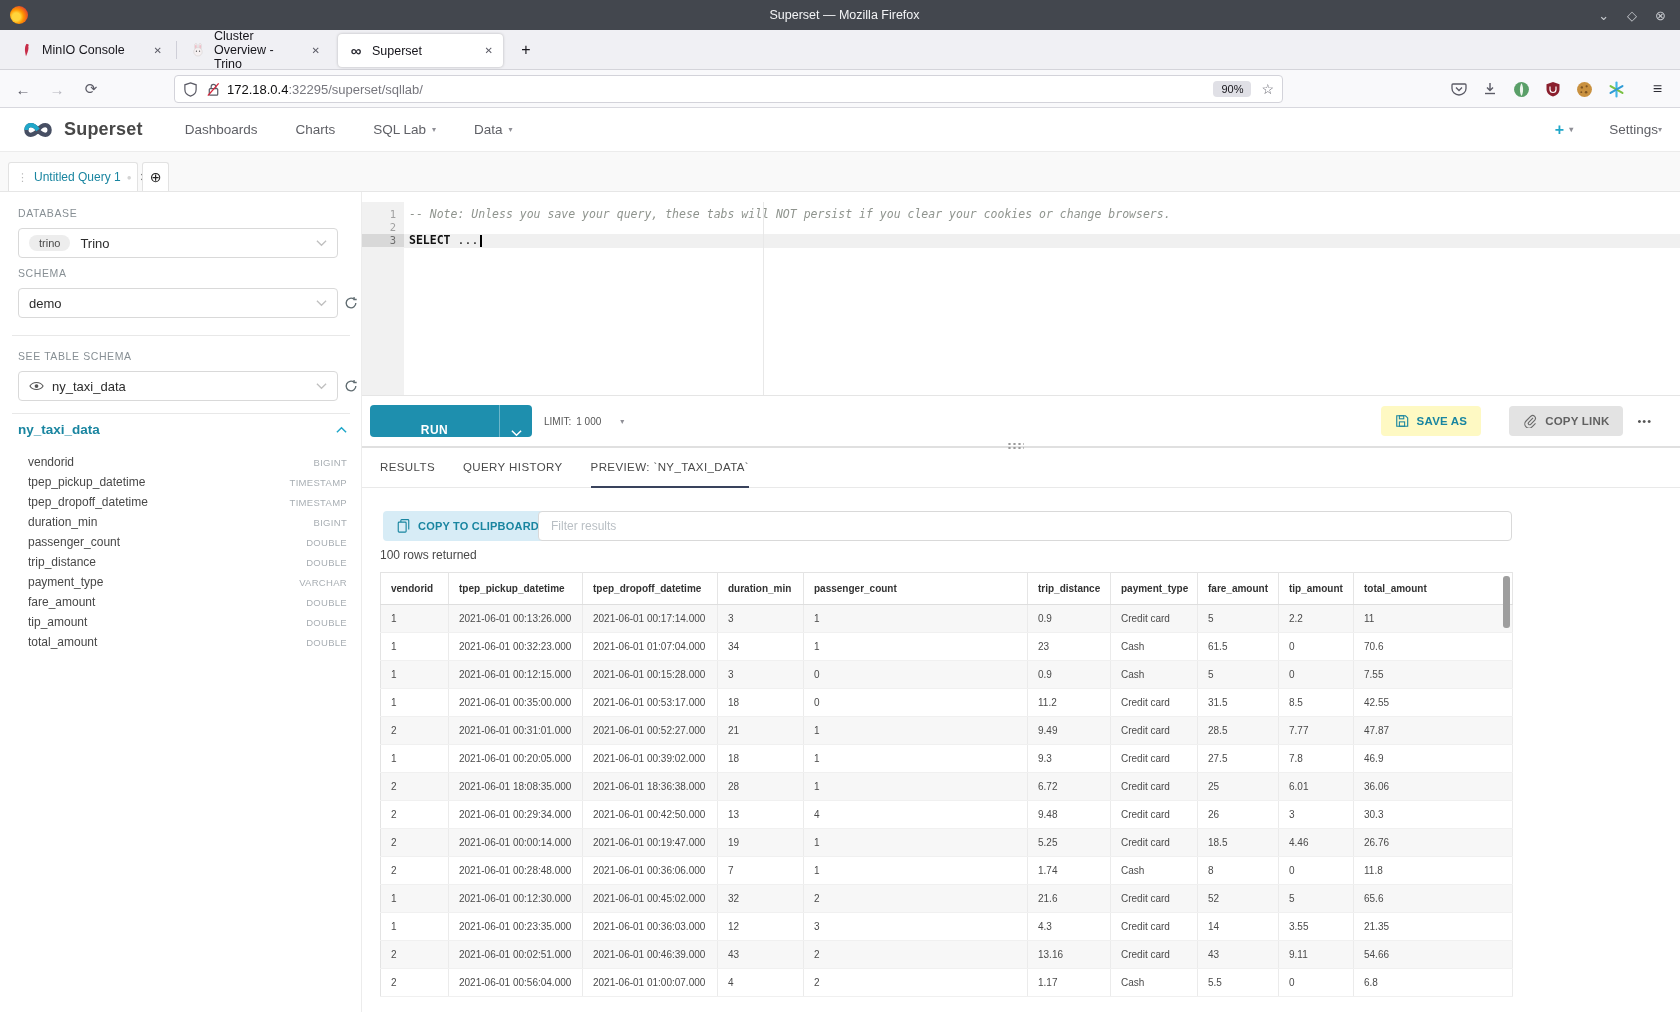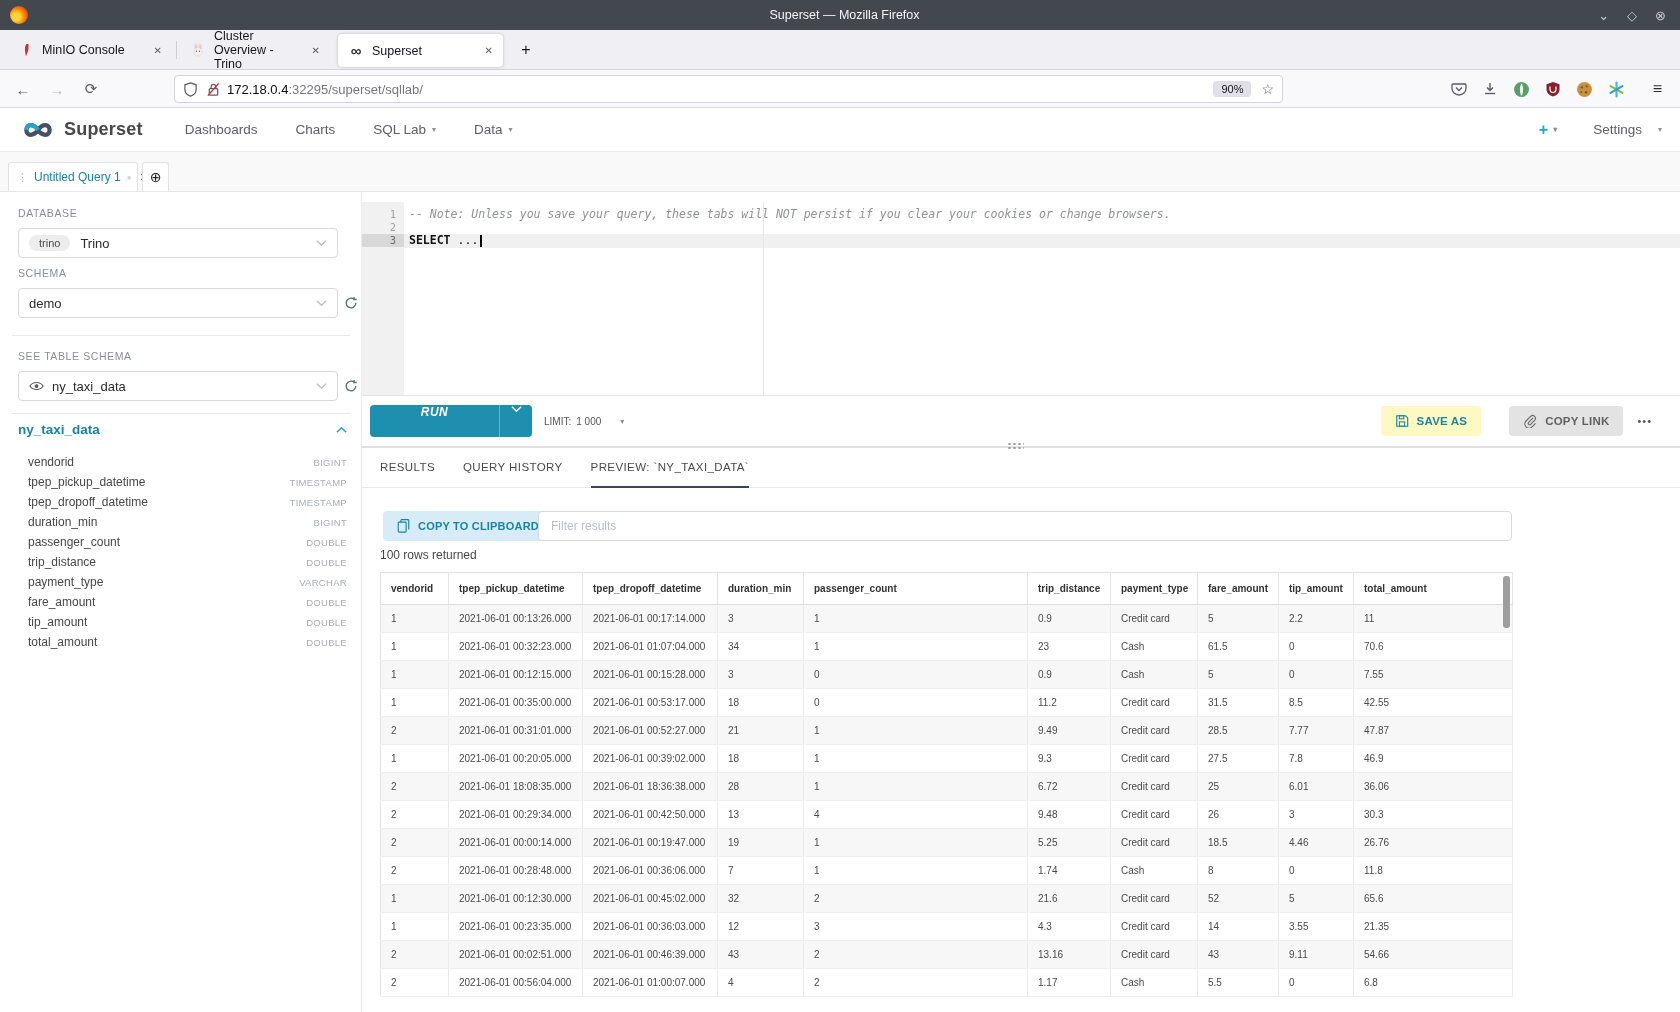--- a/index.html
+++ b/index.html
@@ -38,21 +38,21 @@
   .hamb { position:absolute; right:18px; top:10px; font-size:16px; color:#2b2b33; font-weight:bold; }
 
   
   .ssheader { left:0; top:108px; width:1680px; height:44px; background:#fff; border-bottom:1px solid #ececec; display:flex; align-items:center; padding:0 18px 0 20px; }
   .brand { font-size:18px; font-weight:bold; color:#484848; margin-left:8px; letter-spacing:.2px; }
   .ssnav { display:flex; gap:38px; margin-left:42px; }
   .nav-item { font-size:13.5px; color:#5f6066; display:flex; align-items:center; gap:6px; }
   .caret { font-size:8px; color:#8f8f96; }
   .hdr-right { margin-left:auto; display:flex; align-items:center; gap:36px; }
   .plusbtn { color:#20A7C9; font-size:16px; font-weight:bold; display:flex; align-items:center; gap:5px; }
-  .settings { font-size:13.5px; color:#5f6066; display:flex; align-items:center; gap:16px; }
+  .settings { font-size:13.5px; color:#5f6066; display:flex; align-items:center; gap:0; }
 
   
   .qtabrow { left:0; top:152px; width:1680px; height:40px; background:#f9f9f9; border-bottom:1px solid #e6e6e6; }
   .qtab { position:absolute; left:8px; bottom:0; height:29px; width:130px; background:#fff; border:1px solid #e2e2e2; border-bottom:none; border-radius:3px 3px 0 0; display:flex; align-items:center; padding:0 8px; gap:6px; }
   .qtab .kebab { color:#b8b8b8; font-size:11px; }
   .qtab .qtitle { color:#1985A0; font-size:12px; white-space:nowrap; }
   .qtab .udot { color:#d4d4d4; font-size:8px; }
   .qtab .qclose { color:#6e6e6e; font-size:11px; margin-left:2px; }
   .qaddbox { position:absolute; left:142px; bottom:0; height:29px; width:27px; background:#fff; border:1px solid #e2e2e2; border-bottom:none; border-radius:3px 3px 0 0; display:flex; align-items:center; justify-content:center; font-size:14px; color:#222; }
 
@@ -80,21 +80,21 @@
   .activeline { position:absolute; left:42px; right:0; height:14px; background:#f0f0f0; }
   .codeline { position:absolute; left:47px; font-family:"DejaVu Sans Mono", monospace; font-size:11.5px; white-space:nowrap; line-height:13px; }
   .comment { color:#8f948e; font-style:italic; }
   .kw { font-weight:bold; color:#111; }
   .sqlrest { color:#111; margin-left:7px; }
   .cursorbar { display:inline-block; width:2px; height:12px; background:#000; vertical-align:middle; margin-left:2px; }
   .printmargin { position:absolute; left:401px; top:0; bottom:0; width:1px; background:#e8e8e8; }
 
   
   .runrow { left:362px; top:396px; width:1318px; height:50px; background:#fff; display:flex; align-items:center; padding:0 28px 0 8px; }
-  .runbtn { width:162px; height:32px; background:#1E8FAE; border-radius:4px; display:flex; align-items:flex-start; overflow:hidden;font-style:italic; }
+  .runbtn { width:162px; height:32px; background:#1E8FAE; border-radius:4px; display:flex; align-items:flex-end; overflow:hidden; }
   .runlabel { flex:1; text-align:center; color:#fff; font-size:12px; font-weight:bold; letter-spacing:.5px; }
   .runsep { width:1px; height:32px; background:rgba(255,255,255,.35); }
   .runcaret { width:32px; display:flex; align-items:center; justify-content:center; }
   .limit { display:flex; align-items:center; margin-left:12px; gap:5px; }
   .limitlabel, .limitval { font-size:10px; color:#565656; }
   .limitcaret { font-size:8px; color:#8f8f96; margin-left:14px; }
   .rightbtns { margin-left:auto; display:flex; align-items:center; }
   .softbtn { height:30px; border-radius:4px; display:flex; align-items:center; gap:8px; padding:0 14px; font-size:11.5px; font-weight:bold; letter-spacing:.2px; }
   .saveas { background:#fef9c3; color:#1985A0; }
   .copylink { background:#e3e3e3; color:#616161; margin-left:28px; }

